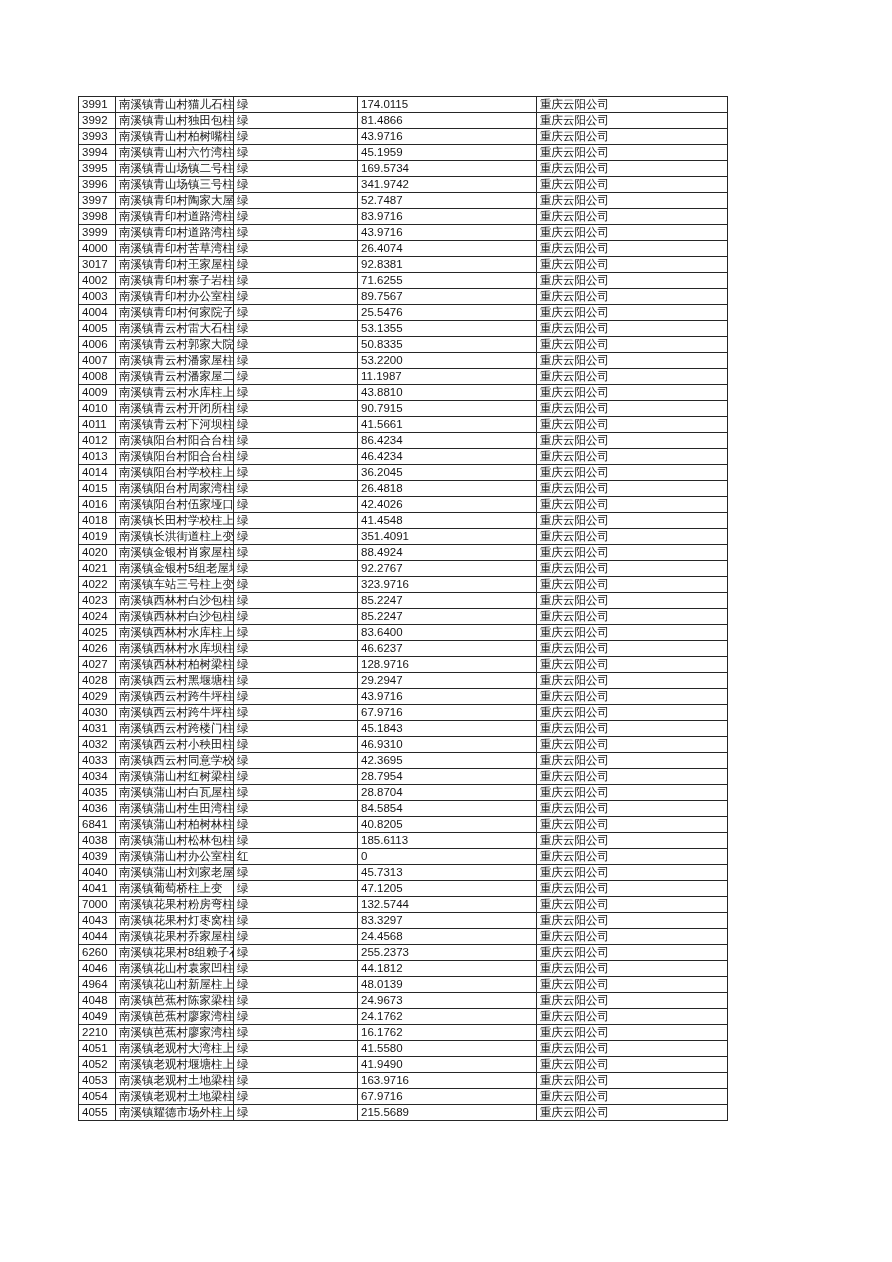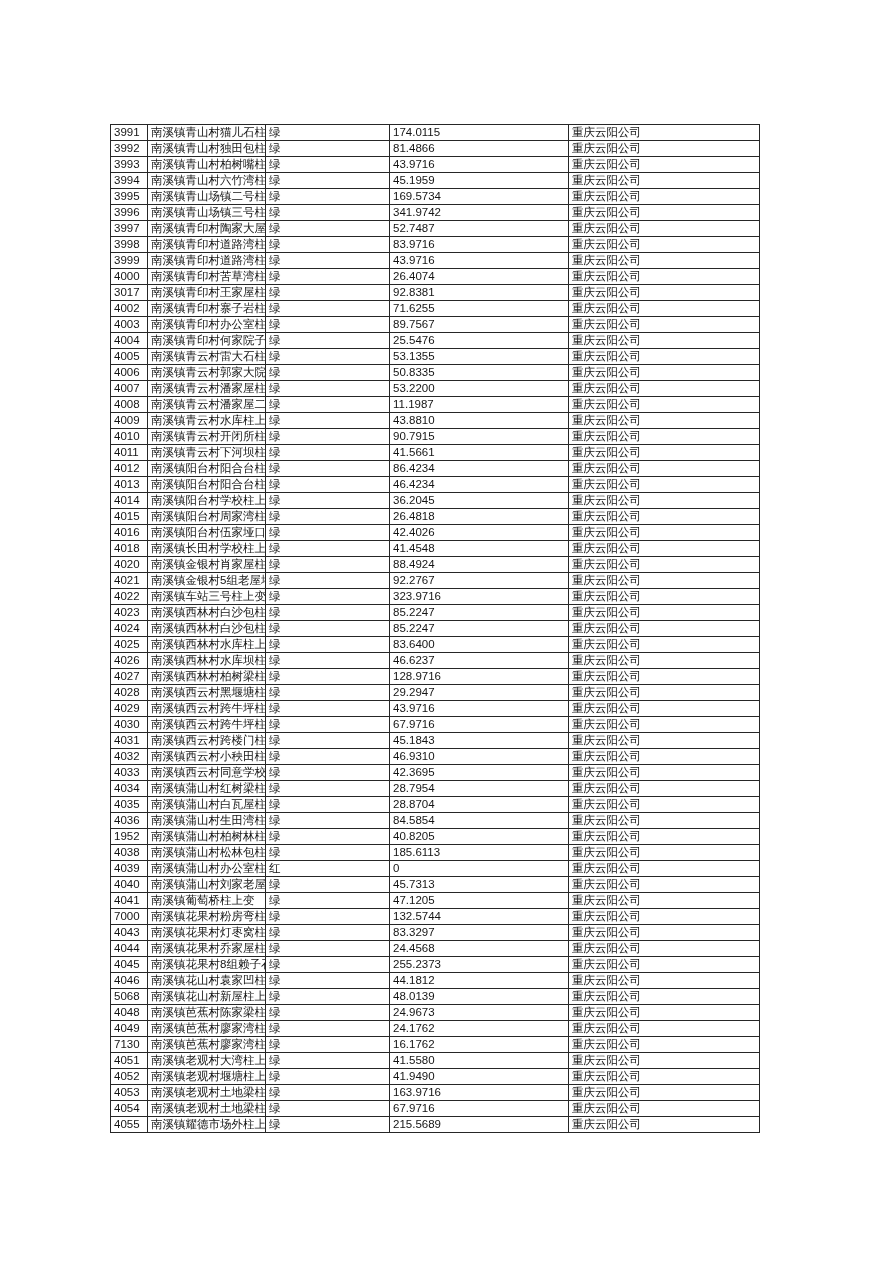--- a/index.html
+++ b/index.html
@@ -5,25 +5,24 @@
   html, body { margin: 0; padding: 0; }
   body {
     width: 892px; height: 1262px;
     background: #ffffff;
     position: relative;
     font-family: "Liberation Sans", sans-serif;
     overflow: hidden;
   }
   .sheet-table {
     position: absolute;
-    left: 78px; top: 124px;
+    left: 78px; top: 96px;
     width: 649px;
     border-collapse: collapse;
     table-layout: fixed;
-    margin-left: 32px;
   }
   .sheet-table td {
     border: 1px solid #262626;
     box-sizing: border-box;
     height: 16px;
     line-height: 15px;
     padding: 0 1px 0 3px;
     font-size: 11.5px;
     color: #141414;
     overflow: hidden;
@@ -231,20 +230,27 @@
         <td class="col-company">重庆云阳公司</td>
       </tr>
       <tr>
         <td class="col-id">4018</td>
         <td class="col-name">南溪镇长田村学校柱上变</td>
         <td class="col-status">绿</td>
         <td class="col-value">41.4548</td>
         <td class="col-company">重庆云阳公司</td>
       </tr>
       <tr>
+        <td class="col-id">4019</td>
+        <td class="col-name">南溪镇长洪街道柱上变</td>
+        <td class="col-status">绿</td>
+        <td class="col-value">351.4091</td>
+        <td class="col-company">重庆云阳公司</td>
+      </tr>
+      <tr>
         <td class="col-id">4020</td>
         <td class="col-name">南溪镇金银村肖家屋柱上变</td>
         <td class="col-status">绿</td>
         <td class="col-value">88.4924</td>
         <td class="col-company">重庆云阳公司</td>
       </tr>
       <tr>
         <td class="col-id">4021</td>
         <td class="col-name">南溪镇金银村5组老屋坪柱上变</td>
         <td class="col-status">绿</td>
@@ -350,21 +356,21 @@
         <td class="col-company">重庆云阳公司</td>
       </tr>
       <tr>
         <td class="col-id">4036</td>
         <td class="col-name">南溪镇蒲山村生田湾柱上变</td>
         <td class="col-status">绿</td>
         <td class="col-value">84.5854</td>
         <td class="col-company">重庆云阳公司</td>
       </tr>
       <tr>
-        <td class="col-id">1952</td>
+        <td class="col-id">6841</td>
         <td class="col-name">南溪镇蒲山村柏树林柱上变</td>
         <td class="col-status">绿</td>
         <td class="col-value">40.8205</td>
         <td class="col-company">重庆云阳公司</td>
       </tr>
       <tr>
         <td class="col-id">4038</td>
         <td class="col-name">南溪镇蒲山村松林包柱上变</td>
         <td class="col-status">绿</td>
         <td class="col-value">185.6113</td>
@@ -406,56 +412,56 @@
         <td class="col-company">重庆云阳公司</td>
       </tr>
       <tr>
         <td class="col-id">4044</td>
         <td class="col-name">南溪镇花果村乔家屋柱上变</td>
         <td class="col-status">绿</td>
         <td class="col-value">24.4568</td>
         <td class="col-company">重庆云阳公司</td>
       </tr>
       <tr>
-        <td class="col-id">4045</td>
+        <td class="col-id">6260</td>
         <td class="col-name">南溪镇花果村8组赖子石柱上变</td>
         <td class="col-status">绿</td>
         <td class="col-value">255.2373</td>
         <td class="col-company">重庆云阳公司</td>
       </tr>
       <tr>
         <td class="col-id">4046</td>
         <td class="col-name">南溪镇花山村袁家凹柱上变</td>
         <td class="col-status">绿</td>
         <td class="col-value">44.1812</td>
         <td class="col-company">重庆云阳公司</td>
       </tr>
       <tr>
-        <td class="col-id">5068</td>
+        <td class="col-id">4964</td>
         <td class="col-name">南溪镇花山村新屋柱上变</td>
         <td class="col-status">绿</td>
         <td class="col-value">48.0139</td>
         <td class="col-company">重庆云阳公司</td>
       </tr>
       <tr>
         <td class="col-id">4048</td>
         <td class="col-name">南溪镇芭蕉村陈家梁柱上变</td>
         <td class="col-status">绿</td>
         <td class="col-value">24.9673</td>
         <td class="col-company">重庆云阳公司</td>
       </tr>
       <tr>
         <td class="col-id">4049</td>
         <td class="col-name">南溪镇芭蕉村廖家湾柱上变</td>
         <td class="col-status">绿</td>
         <td class="col-value">24.1762</td>
         <td class="col-company">重庆云阳公司</td>
       </tr>
       <tr>
-        <td class="col-id">7130</td>
+        <td class="col-id">2210</td>
         <td class="col-name">南溪镇芭蕉村廖家湾柱上变</td>
         <td class="col-status">绿</td>
         <td class="col-value">16.1762</td>
         <td class="col-company">重庆云阳公司</td>
       </tr>
       <tr>
         <td class="col-id">4051</td>
         <td class="col-name">南溪镇老观村大湾柱上变</td>
         <td class="col-status">绿</td>
         <td class="col-value">41.5580</td>

